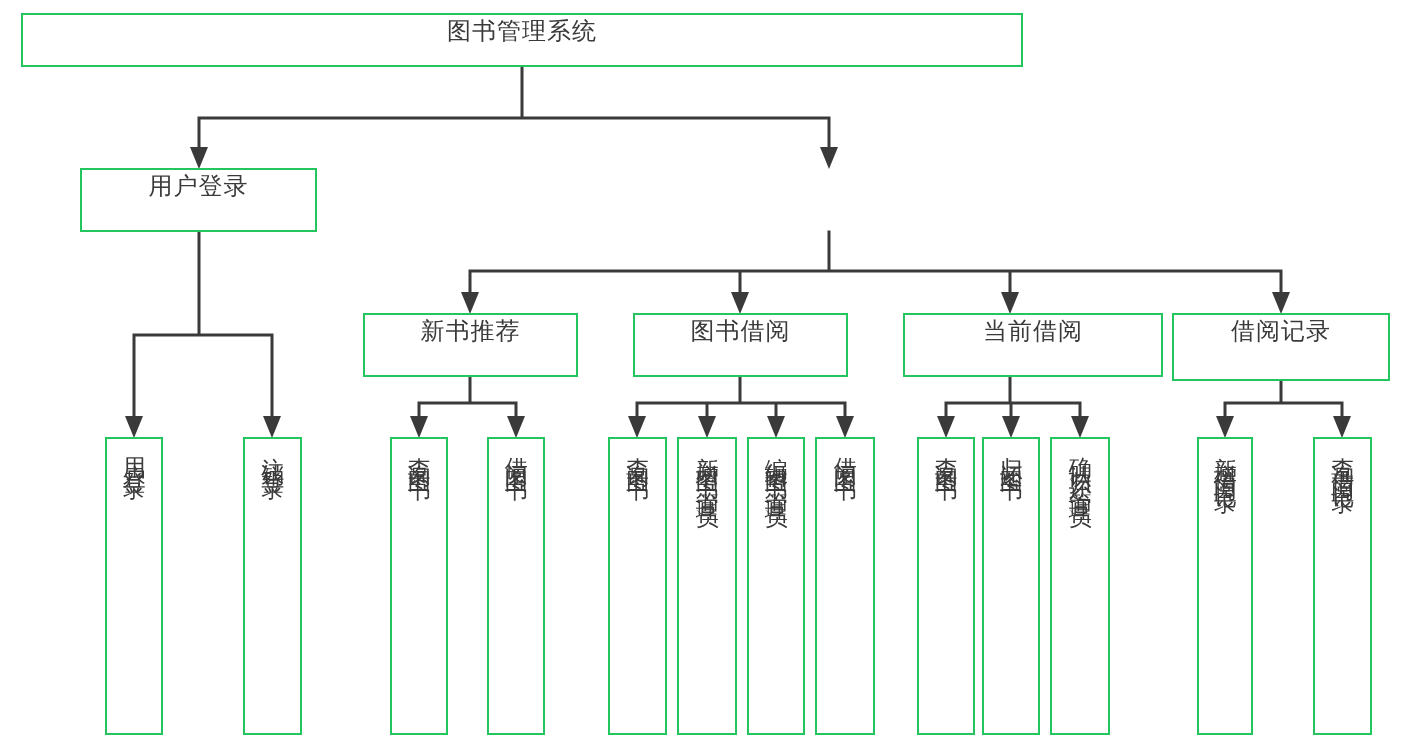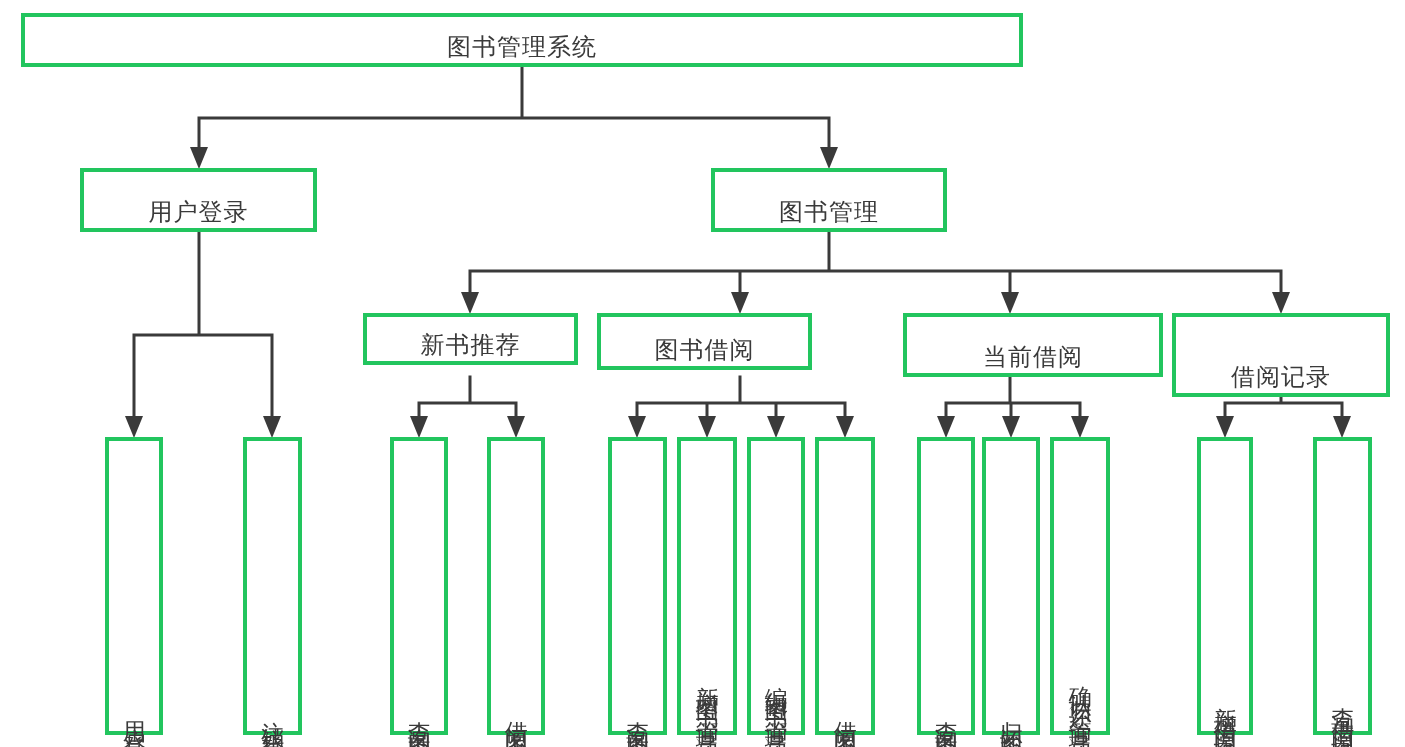--- a/index.html
+++ b/index.html
@@ -14,23 +14,23 @@
   svg.wires {
     position: absolute;
     left: 0; top: 0;
     width: 1405px; height: 747px;
     z-index: 1;
   }
   .node {
     position: absolute;
     box-sizing: border-box;
     background: #ffffff;
-    border: 4px solid #22c55e;
+    border: 2px solid #22c55e;
     display: flex;
-    align-items: flex-end;
+    align-items: flex-start;
     justify-content: center;
     color: #3a3a3a;
     z-index: 2;
   }
   .hnode span {
     font-size: 24px;
     letter-spacing: 1px;
     white-space: nowrap;
   }
   .leaf span {
@@ -89,34 +89,31 @@
     </g>
   </svg>
 
   <div class="node hnode" style="left:21px;top:13px;width:1002px;height:54px">
     <span>图书管理系统</span>
   </div>
 
   <div class="node hnode" style="left:80px;top:168px;width:237px;height:64px">
     <span>用户登录</span>
   </div>
-  <div class="node hnode" style="left:711px;top:168px;width:236px;height:64px">
-    <span>图书管理</span>
-  </div>
 
-  <div class="node hnode" style="left:363px;top:313px;width:215px;height:52px">
+  <div class="node hnode" style="left:363px;top:313px;width:215px;height:64px">
     <span>新书推荐</span>
   </div>
-  <div class="node hnode" style="left:597px;top:313px;width:215px;height:57px">
+  <div class="node hnode" style="left:633px;top:313px;width:215px;height:64px">
     <span>图书借阅</span>
   </div>
   <div class="node hnode" style="left:903px;top:313px;width:260px;height:64px">
     <span>当前借阅</span>
   </div>
-  <div class="node hnode" style="left:1172px;top:313px;width:218px;height:84px">
+  <div class="node hnode" style="left:1172px;top:313px;width:218px;height:68px">
     <span>借阅记录</span>
   </div>
 
   <div class="node leaf" style="left:105px;top:437px;width:58px;height:298px">
     <span>用户登录</span>
   </div>
   <div class="node leaf" style="left:243px;top:437px;width:59px;height:298px">
     <span>注销登录</span>
   </div>
 

